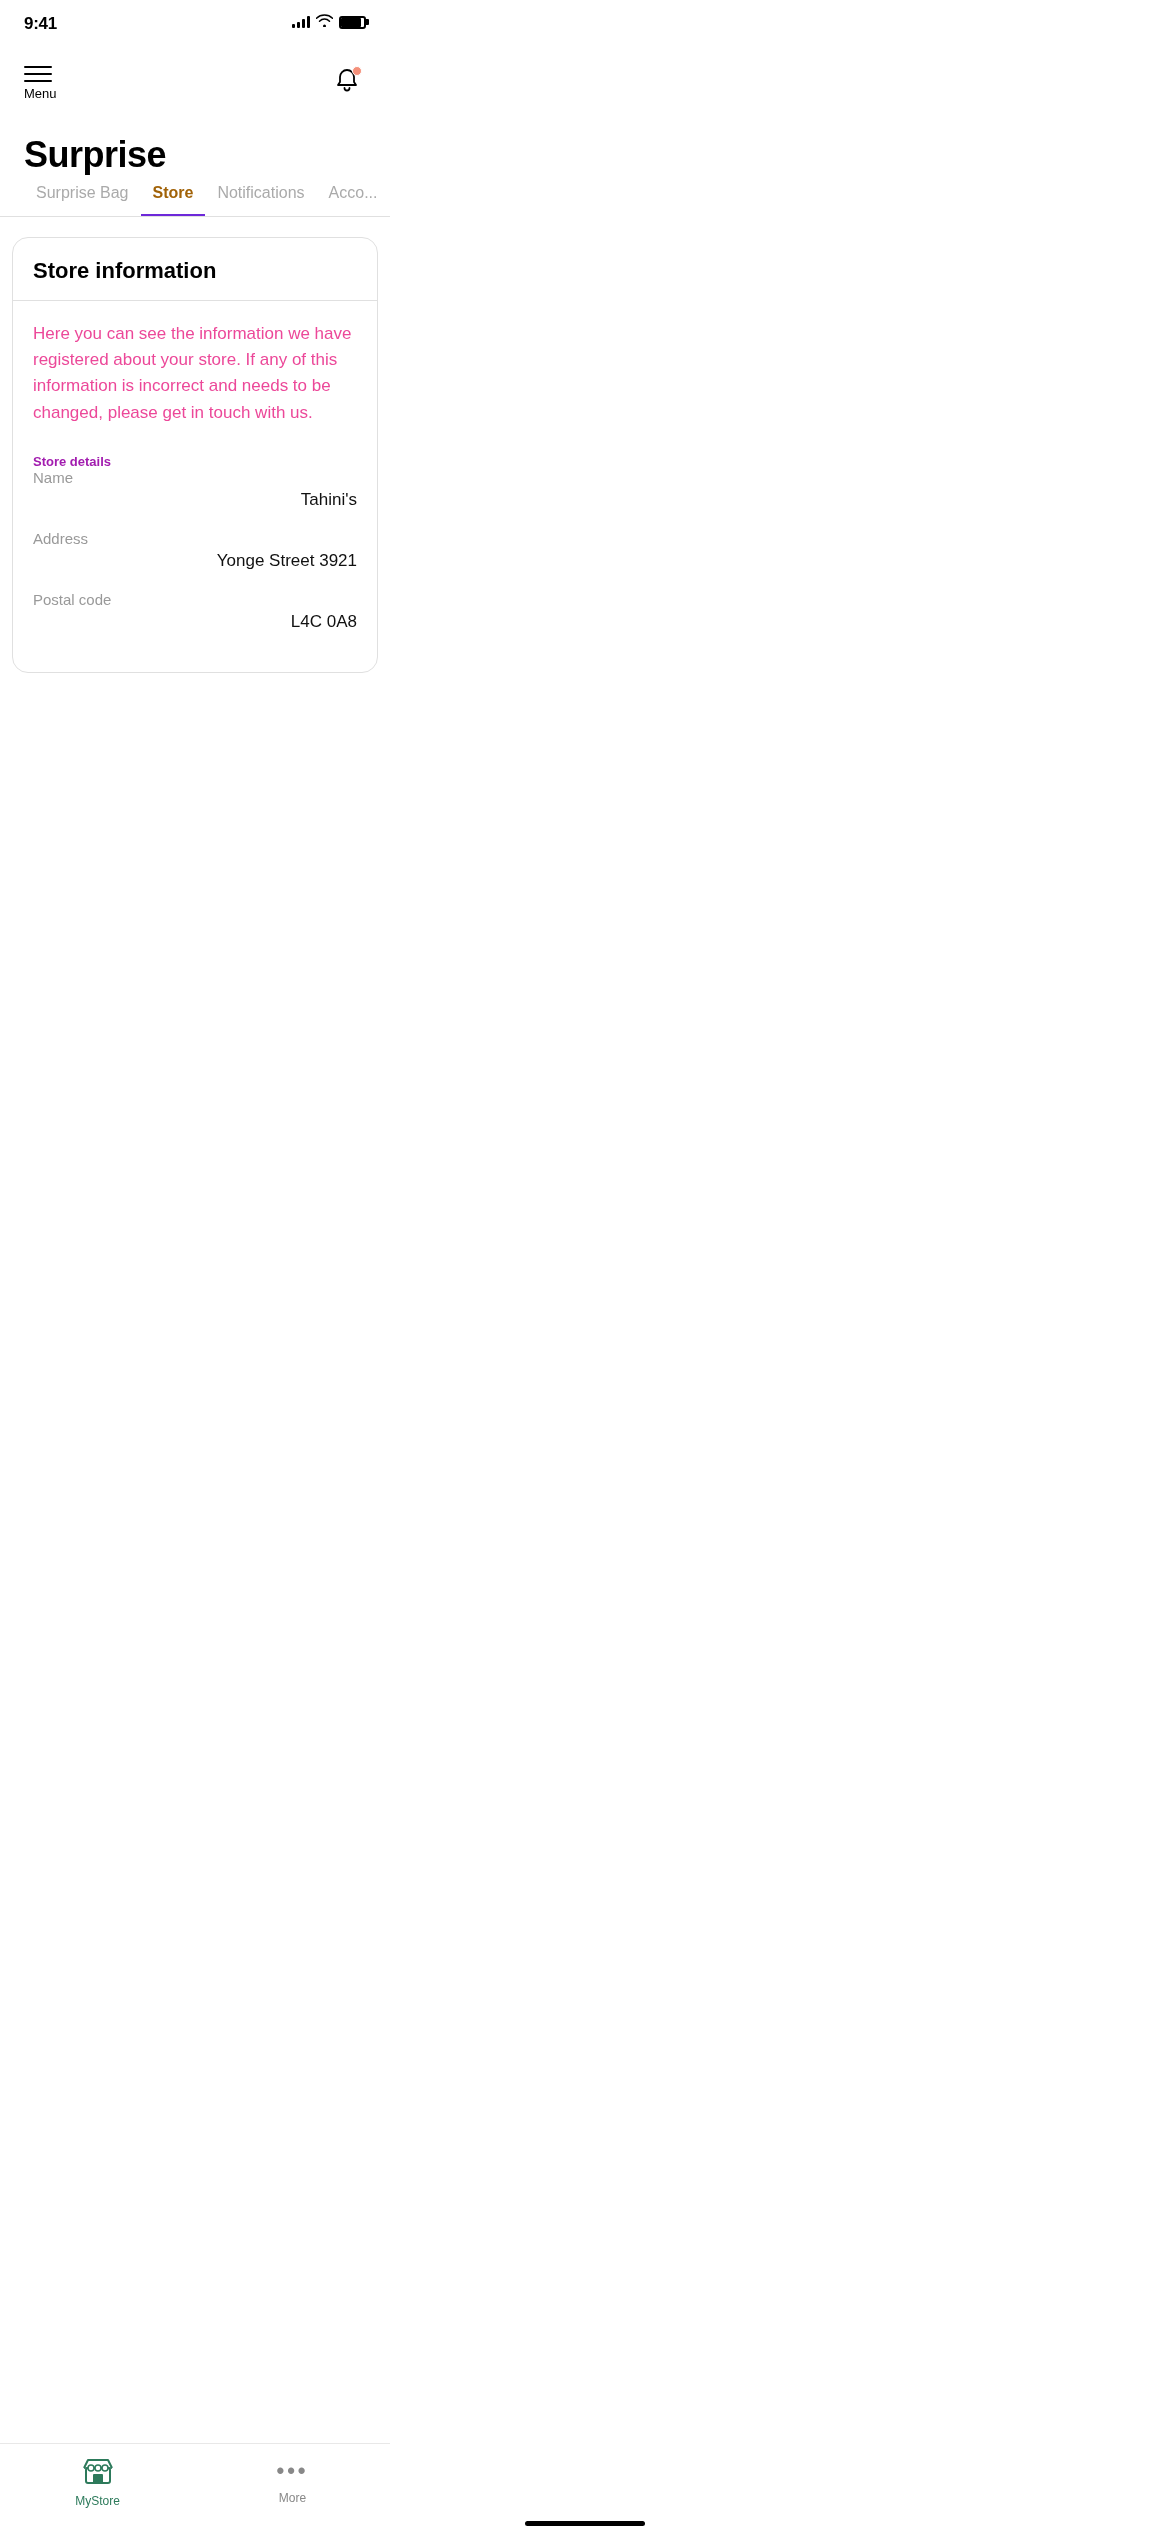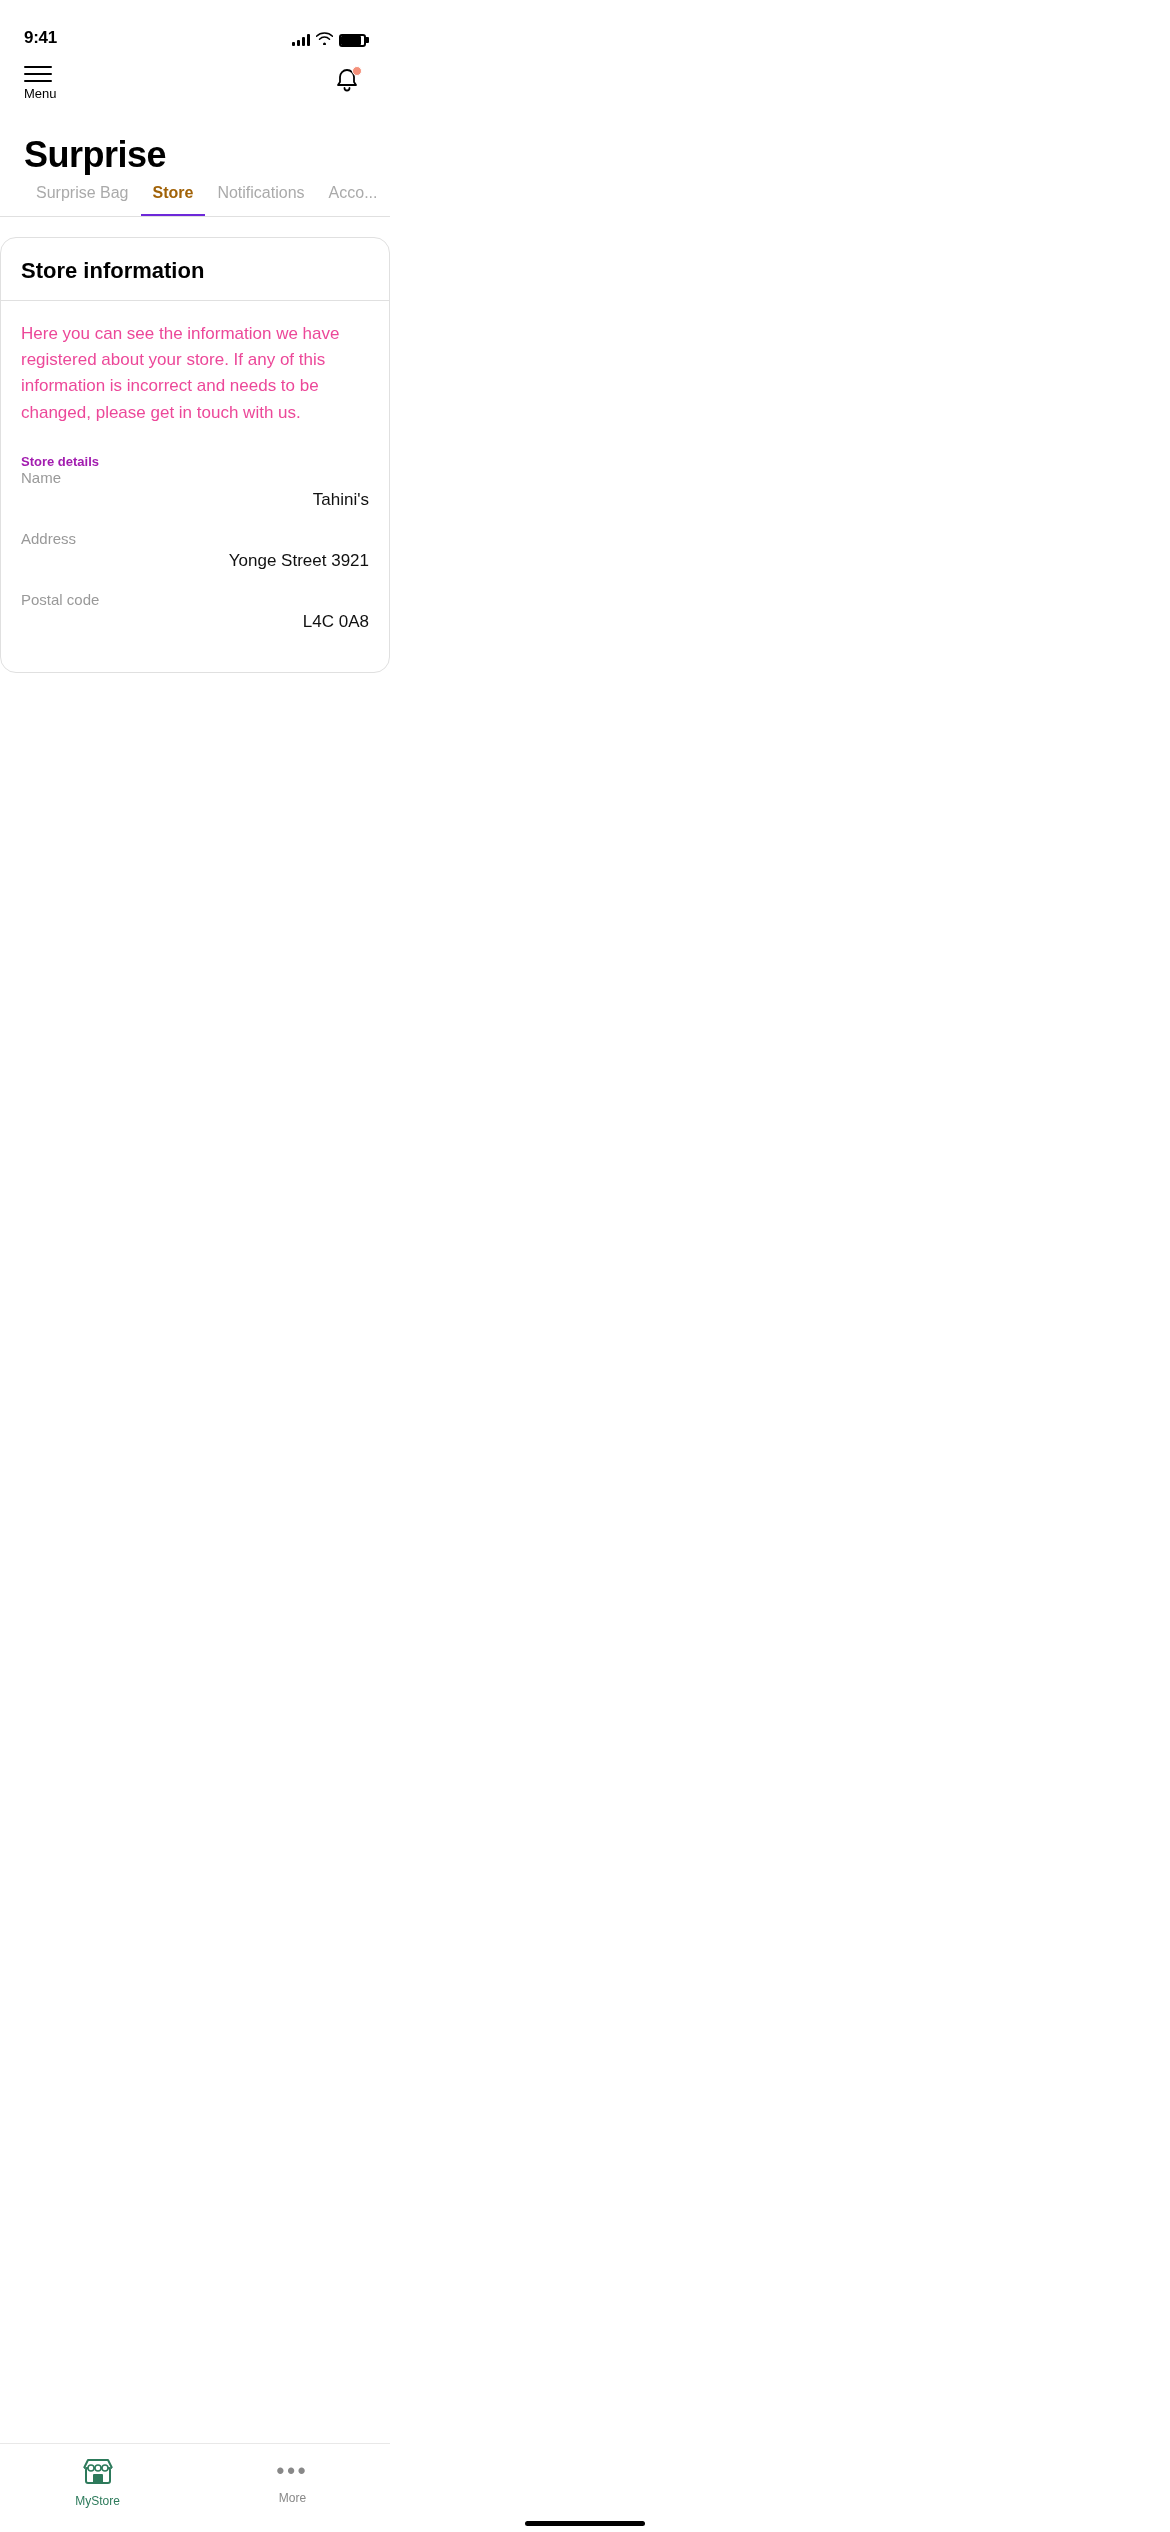--- a/index.html
+++ b/index.html
@@ -10,21 +10,21 @@
       min-height: 844px;
       background: #ffffff;
       font-family: -apple-system, BlinkMacSystemFont, 'Helvetica Neue', Arial, sans-serif;
       overflow-x: hidden;
     }
 
     
     .status-bar {
       display: flex;
       justify-content: space-between;
-      align-items: flex-end;
+      align-items: flex-start;
       padding: 14px 24px 0 24px;
       height: 48px;
     }
 
     .status-time {
       font-size: 17px;
       font-weight: 600;
       color: #000;
       letter-spacing: -0.3px;
     }
@@ -175,21 +175,21 @@
     }
 
     .tab-item.active {
       color: #a16207;
       font-weight: 700;
       border-bottom: 3px solid #6d28d9;
     }
 
     
     .main-content {
-      padding: 20px 0;
+      padding: 20px 12px;
     }
 
     
     .store-info-card {
       border: 1.5px solid #e0e0e0;
       border-radius: 16px;
       overflow: hidden;
       background: #fff;
     }
 

